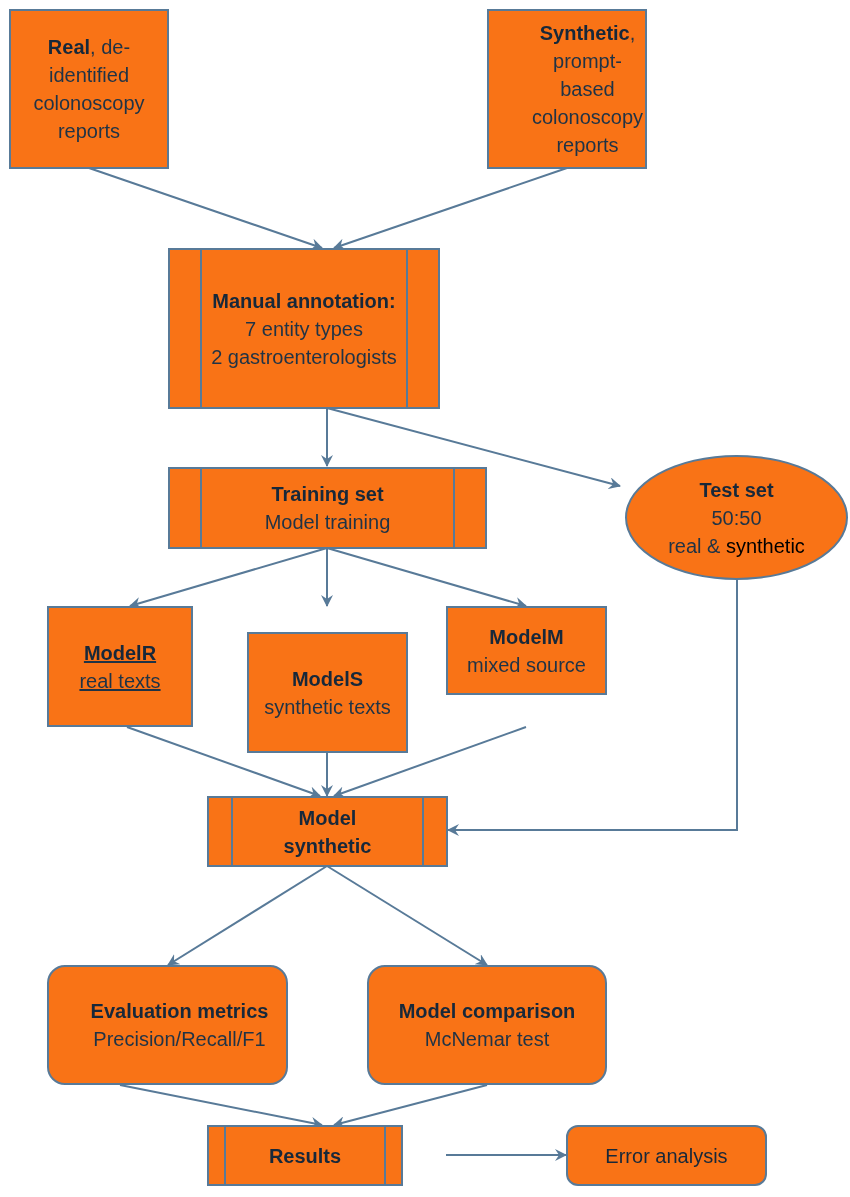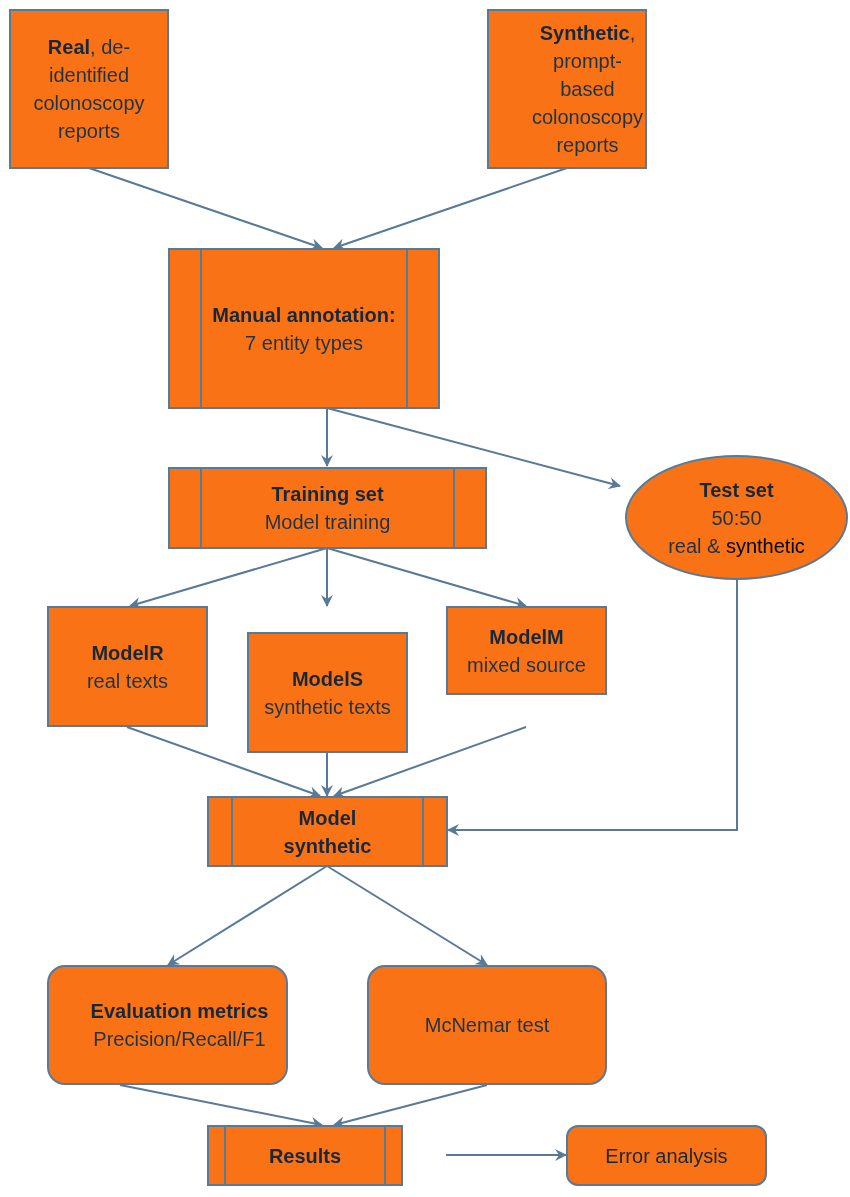--- a/index.html
+++ b/index.html
@@ -58,34 +58,35 @@
   <div><b>Synthetic</b><span>,</span></div>
   <div>prompt-based</div>
   <div>colonoscopy</div>
   <div>reports</div>
 </div>
 
 <div class="node proc" data-name="node-manual-annotation" style="left:168px;top:248px;width:272px;height:161px;">
   <style></style>
   <div style="font-weight:bold;color:#17283a;">Manual annotation:</div>
   <div>7 entity types</div>
+  <div>2 gastroenterologists</div>
 </div>
 
 <div class="node proc" data-name="node-training-set" style="left:168px;top:467px;width:319px;height:82px;">
   <div style="font-weight:bold;color:#17283a;">Training set</div>
   <div>Model training</div>
 </div>
 
 <div class="node ellipse" data-name="node-test-set" style="left:625px;top:455px;width:223px;height:125px;">
   <div style="font-weight:bold;color:#17283a;">Test set</div>
   <div>50:50</div>
   <div><span>real &amp; </span><span class="dark">synthetic</span></div>
 </div>
 
-<div class="node" data-name="node-model-r" style="left:47px;top:606px;width:161px;height:121px;">
+<div class="node" data-name="node-model-r" style="left:47px;top:606px;width:146px;height:121px;text-decoration:underline;">
   <div style="font-weight:bold;color:#17283a;">ModelR</div>
   <div>real texts</div>
 </div>
 
 <div class="node" data-name="node-model-s" style="left:247px;top:606px;width:161px;height:121px;margin-top:26px;">
   <div style="font-weight:bold;color:#17283a;">ModelS</div>
   <div>synthetic texts</div>
 </div>
 
 <div class="node" data-name="node-model-m" style="left:446px;top:606px;width:161px;height:89px;">
@@ -97,20 +98,21 @@
   <div style="font-weight:bold;color:#17283a;">Model</div>
   <div style="font-weight:bold;color:#17283a;">synthetic</div>
 </div>
 
 <div class="node round" data-name="node-evaluation-metrics" style="left:47px;top:965px;width:241px;height:120px;padding-left:24px;">
   <div style="font-weight:bold;color:#17283a;">Evaluation metrics</div>
   <div>Precision/Recall/F1</div>
 </div>
 
 <div class="node round" data-name="node-model-comparison" style="left:367px;top:965px;width:240px;height:120px;">
+  <div style="font-weight:bold;color:#17283a;">Model comparison</div>
   <div>McNemar test</div>
 </div>
 
 <div class="node proc" data-name="node-results" style="left:207px;top:1125px;width:196px;height:61px;">
   <div style="font-weight:bold;color:#17283a;">Results</div>
 </div>
 
 <div class="node round" data-name="node-error-analysis" style="left:566px;top:1125px;width:201px;height:61px;border-radius:12px;">
   <div style="font-weight:normal;color:#17283a;">Error analysis</div>
 </div>

